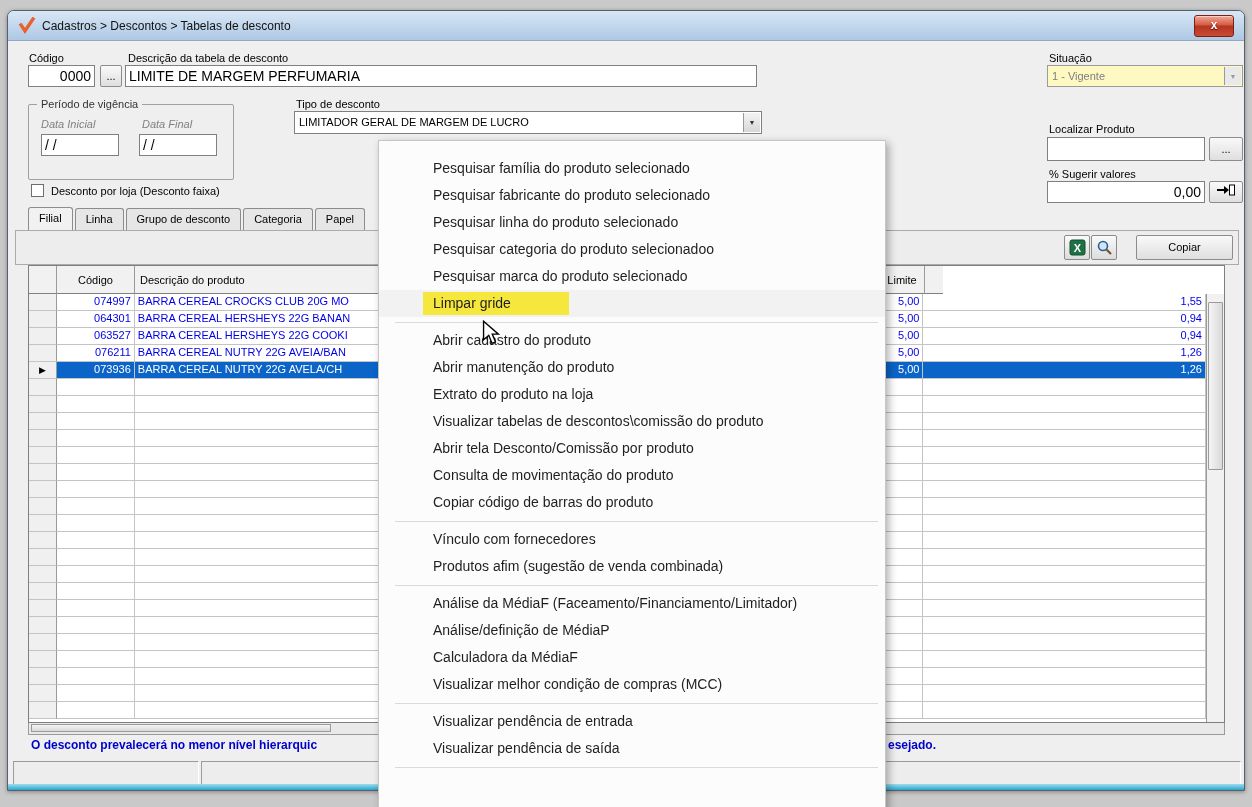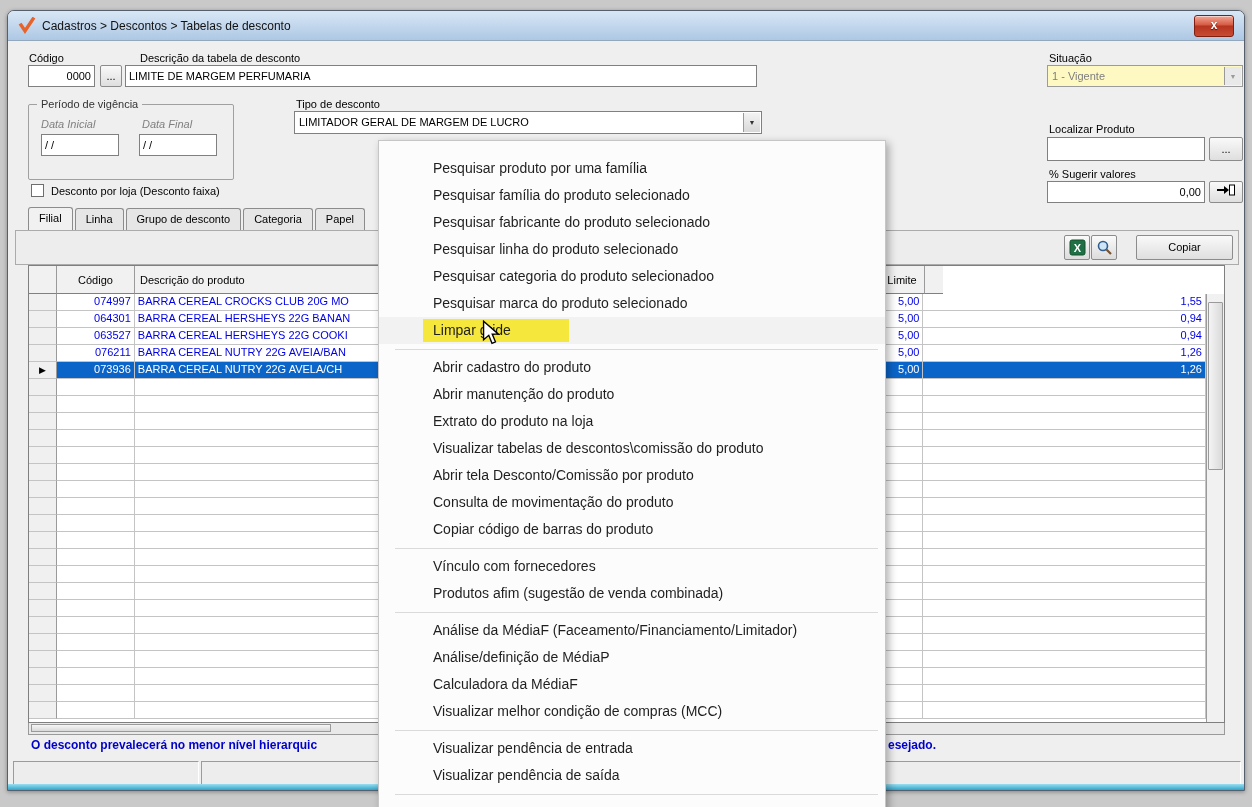--- a/index.html
+++ b/index.html
@@ -17,21 +17,21 @@
   #title-text { position:absolute; left:34px; top:8px; font-size:12px; color:#111; }
   #close-btn { position:absolute; right:10px; top:4px; width:40px; height:22px;
                background:linear-gradient(#F2A896,#D55A42 45%,#B43420 50%,#C94B33);
                border:1px solid #7E1F12; border-radius:3px; color:#fff; font-weight:bold;
                text-align:center; line-height:19px; font-size:12px; text-shadow:0 1px 1px #5E0F05;
                box-shadow:inset 0 1px 0 rgba(255,255,255,.5); cursor:default; }
 
   .label { position:absolute; font-size:11px; color:#000; white-space:nowrap; }
   .glabel { color:#7F7F7F;font-style:italic; }
   .tb { position:absolute; background:#fff; border:1px solid #808080; font-family:"Liberation Sans",sans-serif;
-        font-size:11px; padding:0 3px; line-height:20px; white-space:nowrap; overflow:hidden; }
+        font-size:14px; padding:0 3px; line-height:20px; white-space:nowrap; overflow:hidden; }
   .tb.num { text-align:right; }
   .btn { position:absolute; background:linear-gradient(#F9F9F9,#DFDFDF); border:1px solid #8C8C8C;
          border-radius:2px; text-align:center; font-size:11px; line-height:20px; cursor:default; }
   .combo { position:absolute; background:#fff; border:1px solid #808080; line-height:20px;
            padding:0 20px 0 4px; white-space:nowrap; overflow:hidden; }
   .combo .arrow { position:absolute; right:1px; top:1px; bottom:1px; width:17px;
                   background:linear-gradient(#F3F3F3,#D8D8D8); border-left:1px solid #999;
                   text-align:center; font-size:7px; line-height:19px; color:#333; }
   .combo.disabled { background:#fef9c3; color:#7E7E7E; border-color:#9B9B9B; }
   .combo.disabled .arrow { color:#9B9B9B; background:#E9E9E9; }
@@ -112,21 +112,21 @@
       <polyline points="3,8 7,14 15,2" fill="none" stroke="#E8622B" stroke-width="3.4" stroke-linecap="square"></polyline>
     </svg>
     <span id="title-text">Cadastros &gt; Descontos &gt; Tabelas de desconto</span>
     <div id="close-btn">x</div>
   </div>
 
   <span class="label" style="left:21px; top:41px;">Código</span>
   <div class="tb num" style="left:20px; top:54px; width:67px; height:22px;">0000</div>
   <div class="btn" style="left:92px; top:54px; width:22px; height:22px;">...</div>
 
-  <span class="label" style="left:132px; top:41px;">Descrição da tabela de desconto</span>
+  <span class="label" style="left:120px; top:41px;">Descrição da tabela de desconto</span>
   <div class="tb" style="left:117px; top:54px; width:632px; height:22px;">LIMITE DE MARGEM PERFUMARIA</div>
 
   <span class="label" style="left:1041px; top:41px;">Situação</span>
   <div class="combo disabled" style="left:1039px; top:54px; width:196px; height:22px;">
     <span>1 - Vigente</span>
     <span class="arrow">▼</span>
   </div>
 
   <div id="groupbox">
     <span class="legend">Período de vigência</span>
@@ -377,21 +377,20 @@
 
   <div class="footer-msg" id="footer-left">O desconto prevalecerá no menor nível hierarquic</div>
   <div class="footer-msg" id="footer-right">esejado.</div>
 
   <div class="status-panel" id="status1"></div>
   <div class="status-panel" id="status2"></div>
   <div id="bottom-edge"></div>
 </div>
 
 <div id="menu">
-    <div class="menu-item">Pesquisar produto por uma família</div>
     <div class="menu-item">Pesquisar família do produto selecionado</div>
     <div class="menu-item">Pesquisar fabricante do produto selecionado</div>
     <div class="menu-item">Pesquisar linha do produto selecionado</div>
     <div class="menu-item">Pesquisar categoria do produto selecionadoo</div>
     <div class="menu-item">Pesquisar marca do produto selecionado</div>
     <div class="menu-item hl"><span class="marker">Limpar gride</span></div>
     <div class="menu-sep"></div>
     <div class="menu-item">Abrir cadastro do produto</div>
     <div class="menu-item">Abrir manutenção do produto</div>
     <div class="menu-item">Extrato do produto na loja</div>

